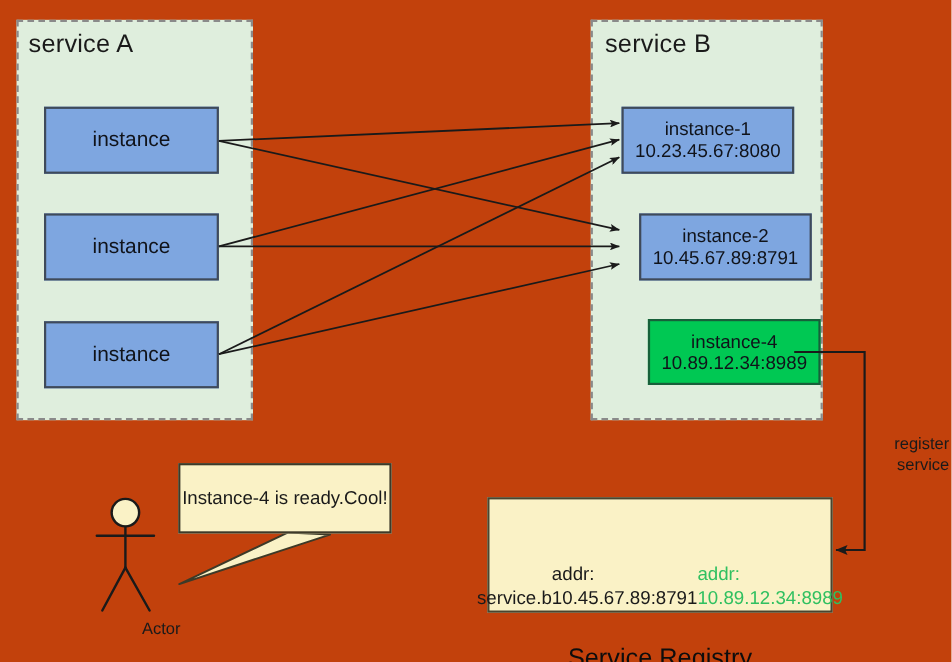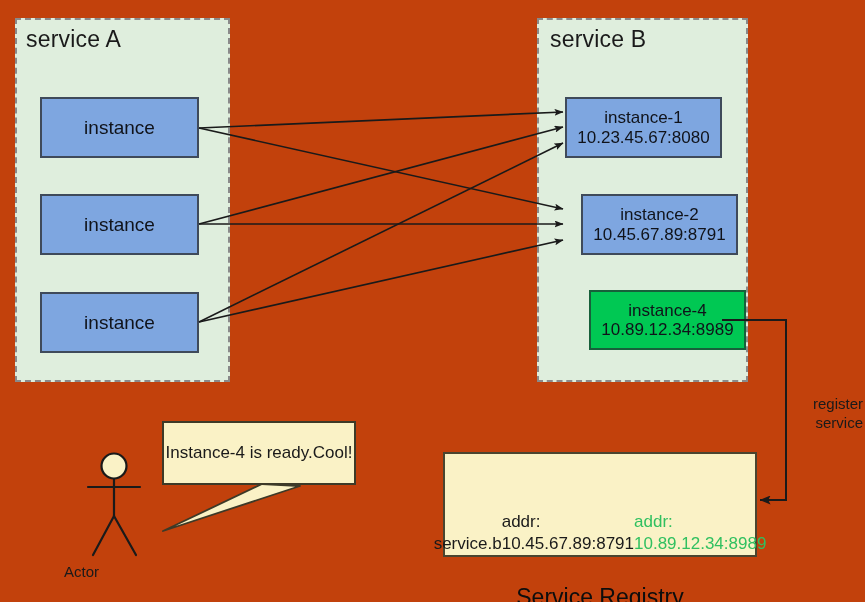--- a/index.html
+++ b/index.html
@@ -109,21 +109,21 @@
     font-size: 15px;
     color: #1a1a1a;
     line-height: 1.25;
     text-align: right;
     white-space: nowrap;
   }
   .actor-label {
     position: absolute;
     font-size: 15px;
     color: #1a1a1a;
-    text-align: left;
+    text-align: right;
     white-space: nowrap;
   }
   .watermark {
     position: absolute;
     font-size: 17px;
     color: #c9c9c9;
     white-space: nowrap;
     font-family: "DejaVu Sans", sans-serif;
   }
 </style>

